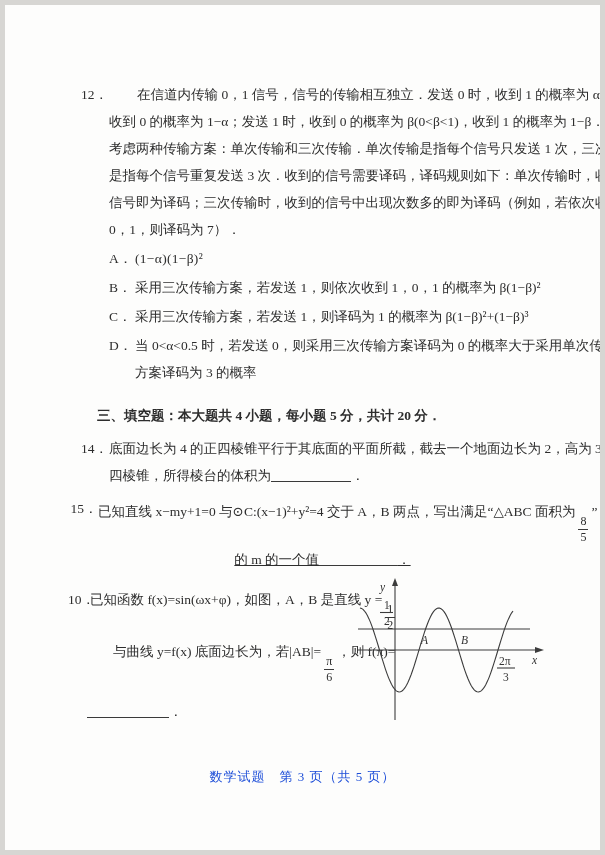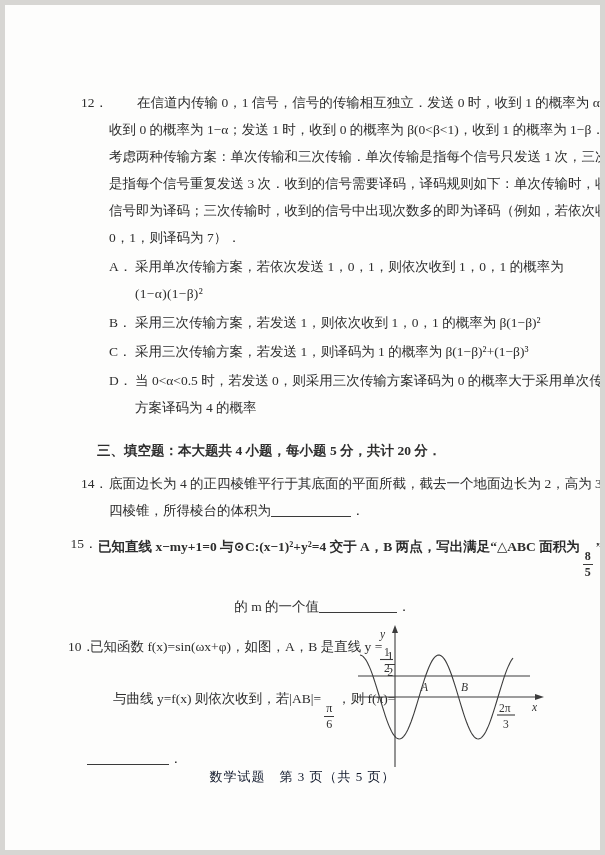--- a/index.html
+++ b/index.html
@@ -2,93 +2,92 @@
 <html><head>
 <meta charset="utf-8">
 <style>
   * { margin:0; padding:0; box-sizing:border-box; }
   html,body { width:605px; height:855px; }
   body { background:#d7d6d3; font-family:"Liberation Serif","DejaVu Serif",serif; }
   .page {
     position:relative; margin:5px auto; width:595px; height:845px;
     background:#fdfdfc; color:#2d2d2d; overflow:hidden;
   }
-  .content { position:absolute; left:76px; top:84px; width:466px; font-size:13.5px; }
+  .content { position:absolute; left:76px; top:76px; width:466px; font-size:13.5px; }
   .qrow { display:flex; align-items:flex-start; }
   .qnum { width:28px; flex:0 0 28px; line-height:27px; white-space:nowrap; }
   .qbody { flex:1; min-width:0; }
   .tline { line-height:27px; white-space:nowrap; }
   .tline.first-indent { text-indent:28px; }
   .option { display:flex; align-items:flex-start; }
   .opt-label { width:26px; flex:0 0 26px; line-height:27px; }
   .opt-body { flex:1; min-width:0; }
   .formula { letter-spacing:.3px; }
   .section-title { margin-top:16px; font-weight:bold; line-height:27px; white-space:nowrap;margin-left:16px; }
   .blank { display:inline-block; height:12px; border-bottom:1px solid #3a3a3a; vertical-align:baseline; transform:translateY(2px); }
   .bw85{width:85px;} .bw80{width:80px;} .bw78{width:78px;} .bw82{width:82px;}
   .frac { display:inline-flex; flex-direction:column; align-items:center; line-height:1.05; font-size:12px; vertical-align:-9px; margin:0 3px; }
   .frac .fnum { border-bottom:1px solid #3a3a3a; padding:0 2px 1px; }
   .frac .fden { padding-top:1px; }
   .mt8{margin-top:8px;} .mt6{margin-top:6px;} .mt2{margin-top:2px;}
   .q15wrap { margin-left:-11px;text-align:center; }
-  .q15 .l1 { line-height:34px; white-space:nowrap;font-weight:bold; }
-  .q15 .l2 { line-height:27px; margin-top:15px; }
+  .q15 .l1 { line-height:34px; white-space:nowrap; }
+  .q15 .l2 { line-height:27px; margin-top:3px;text-decoration:underline; }
   .q16wrap { display:flex; margin-left:-13px; margin-top:10px; }
   .q16text { width:284px; flex:0 0 284px; }
   .q16 .l1 { display:flex; line-height:34px; white-space:nowrap; }
   .q16 .l1 .qnum { line-height:34px; width:22px; flex:0 0 22px; }
   .q16 .l2 { line-height:34px; margin-left:45px; margin-top:4px; white-space:nowrap; }
   .q16 .l3 { margin-left:19px; margin-top:14px; line-height:27px; }
   .graph { flex:0 0 200px; margin-top:-6px; }
   .graph line, .graph path { stroke:#3c3c3c; stroke-width:1.1; fill:none; }
   .graph polygon { fill:#3c3c3c; stroke:none; }
   .graph text { font-size:11.5px; fill:#333; font-family:"Liberation Serif","DejaVu Serif",serif; }
   .graph text.it { font-style:italic; }
-  .footer { position:absolute; top:763px; width:100%; text-align:center; font-size:13px; color:#0f172a; letter-spacing:1px; }
+  .footer { position:absolute; top:763px; width:100%; text-align:center; font-size:13px; color:#1d4ed8; letter-spacing:1px; }
 </style>
 </head>
 <body>
 
 <div class="page">
   <div class="content">
 
     <div class="qrow">
       <span class="qnum">12．</span>
       <div class="qbody">
         <div class="tline first-indent">在信道内传输 0，1 信号，信号的传输相互独立．发送 0 时，收到 1 的概率为 α(0&lt;α&lt;1)，</div>
         <div class="tline">收到 0 的概率为 1−α；发送 1 时，收到 0 的概率为 β(0&lt;β&lt;1)，收到 1 的概率为 1−β．</div>
         <div class="tline">考虑两种传输方案：单次传输和三次传输．单次传输是指每个信号只发送 1 次，三次传输</div>
         <div class="tline">是指每个信号重复发送 3 次．收到的信号需要译码，译码规则如下：单次传输时，收到的</div>
         <div class="tline">信号即为译码；三次传输时，收到的信号中出现次数多的即为译码（例如，若依次收到 1，</div>
         <div class="tline">0，1，则译码为 7）．</div>
 
         <div class="option mt2">
           <span class="opt-label">A．</span>
           <div class="opt-body">
-            <div class="tline">采用单次传输方案，若依次发送 1，0，1，则依次收到 1，0，1 的概率为</div>
             <div class="tline formula">(1−α)(1−β)²</div>
           </div>
         </div>
         <div class="option mt2">
           <span class="opt-label">B．</span>
           <div class="opt-body">
             <div class="tline">采用三次传输方案，若发送 1，则依次收到 1，0，1 的概率为 β(1−β)²</div>
           </div>
         </div>
         <div class="option mt2">
           <span class="opt-label">C．</span>
           <div class="opt-body">
             <div class="tline">采用三次传输方案，若发送 1，则译码为 1 的概率为 β(1−β)²+(1−β)³</div>
           </div>
         </div>
         <div class="option mt2">
           <span class="opt-label">D．</span>
           <div class="opt-body">
             <div class="tline">当 0&lt;α&lt;0.5 时，若发送 0，则采用三次传输方案译码为 0 的概率大于采用单次传输</div>
-            <div class="tline">方案译码为 4 的概率</div>
+            <div class="tline">方案译码为 3 的概率</div>
           </div>
         </div>
       </div>
     </div>
 
     <div class="section-title">三、填空题：本大题共 4 小题，每小题 5 分，共计 20 分．</div>
 
 
     <div class="qrow mt6">
       <span class="qnum">14．</span>
@@ -120,21 +119,21 @@
     <div class="q16wrap">
       <div class="q16text q16">
         <div class="l1">
           <span class="qnum">10．</span>
           <span><span>已知函数 f(x)=sin(ωx+φ)，如图，A，B 是直线 y =</span><span class="frac">
                 <span class="fnum">1</span>
                 <span class="fden">2</span>
               </span></span>
         </div>
         <div class="l2">
-          <span>与曲线 y=f(x) 则依次收到，若|AB|=</span><span class="frac">
+          <span>与曲线 y=f(x) 底面边长为，若|AB|=</span><span class="frac">
               <span class="fnum">π</span>
               <span class="fden">6</span>
             </span><span>，则 f(π)=</span>
         </div>
         <div class="l3">
           <span class="blank bw82"></span><span>．</span>
         </div>
       </div>
 
       <svg class="graph" viewBox="0 0 200 145" width="200" height="145">

